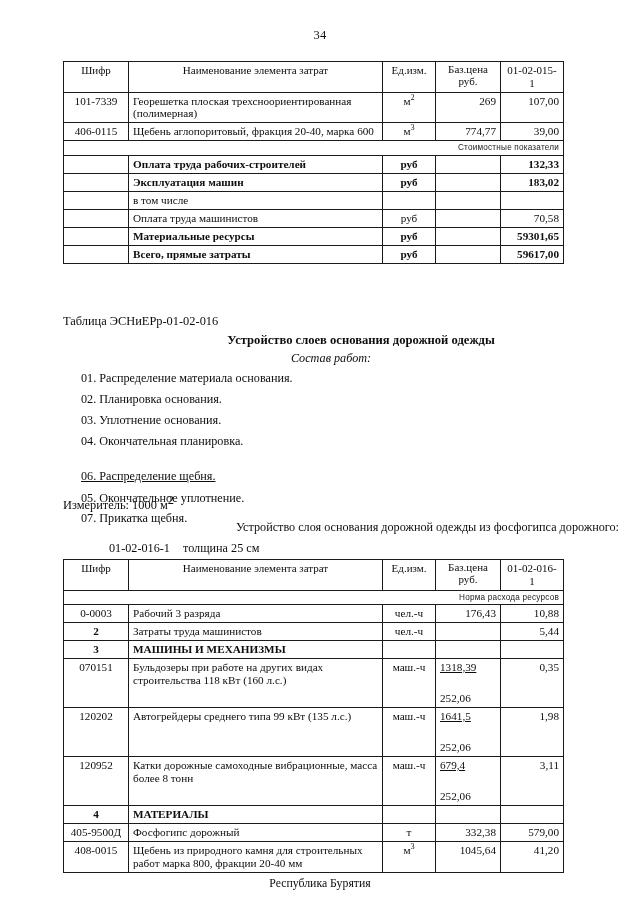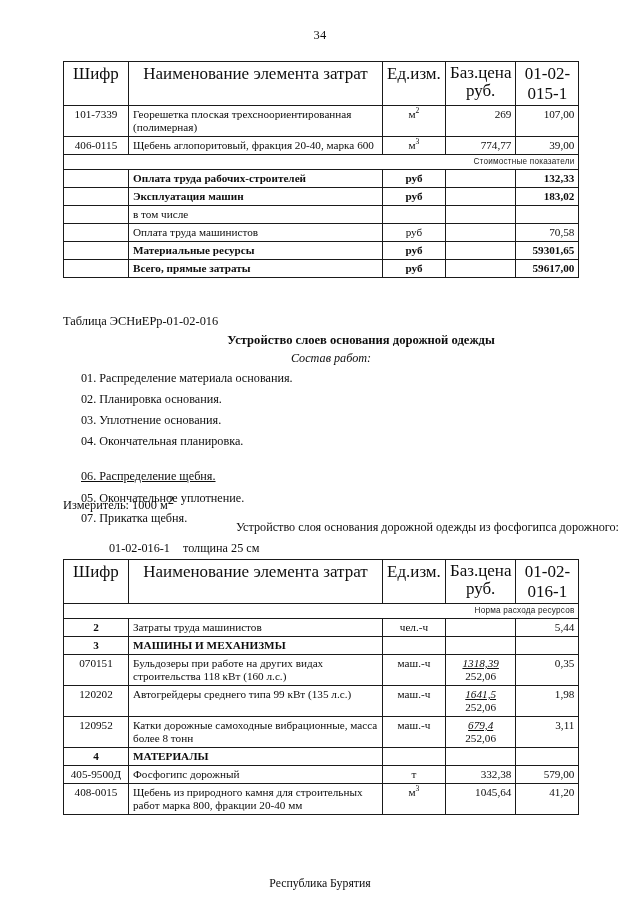--- a/index.html
+++ b/index.html
@@ -45,21 +45,21 @@
   }
   td.c-code     { width: 56px;  text-align: center; }
   td.c-name     { width: 245px; text-align: left; }
   td.c-unit     { width: 44px;  text-align: center; }
   td.c-price    { width: 56px;  text-align: right; padding-right: 5px; }
   td.c-val      { width: 54px;  text-align: right; padding-right: 5px; }
 
   .hdr td {
     text-align: center !important;
     vertical-align: middle;
-    font-size: 17px;
+    font-size: 11px;
     padding: 4px 3px;
     margin-top: 40px;
   }
   .hdr td.c-name { text-align: center !important; }
   .hdr .two-line { line-height: 1.05; }
 
   .band td {
     border-left: 1px solid #1a1a1a;
     border-right: 1px solid #1a1a1a;
     border-top: 1px solid #1a1a1a;
@@ -71,26 +71,26 @@
     text-align: right;
     padding-right: 4px;
     letter-spacing: 0.2px;
     color: #222;
   }
   .bold { font-weight: bold; }
   .sup { font-size: 7.6px; vertical-align: super; line-height: 0; }
   .frac-top {
     display: block;
     text-decoration: underline;
-    text-align: center;
-    font-style: italic;
+    text-align: left;
   }
   .frac-bot {
     display: block;
-    text-align: center;
+    text-align: left;
+    margin-top: 18px;
   }
 
   
   .mid {
     position: absolute;
     left: 63px;
     width: 516px;
     font-size: 12.4px;
     line-height: 1.0;
   }
@@ -263,20 +263,27 @@
             <span>Баз.цена</span><br>
             <span>руб.</span>
           </td>
           <td class="c-val" style="text-align:center;">01-02-016-1</td>
         </tr>
 
         <tr class="band">
           <td colspan="5" class="band-text">Норма расхода ресурсов</td>
         </tr>
 
+        <tr>
+          <td class="c-code">0-0003</td>
+          <td class="c-name">Рабочий 3 разряда</td>
+          <td class="c-unit">чел.-ч</td>
+          <td class="c-price">176,43</td>
+          <td class="c-val">10,88</td>
+        </tr>
 
         <tr>
           <td class="c-code bold">2</td>
           <td class="c-name">Затраты труда машинистов</td>
           <td class="c-unit">чел.-ч</td>
           <td class="c-price"></td>
           <td class="c-val">5,44</td>
         </tr>
 
         <tr>

